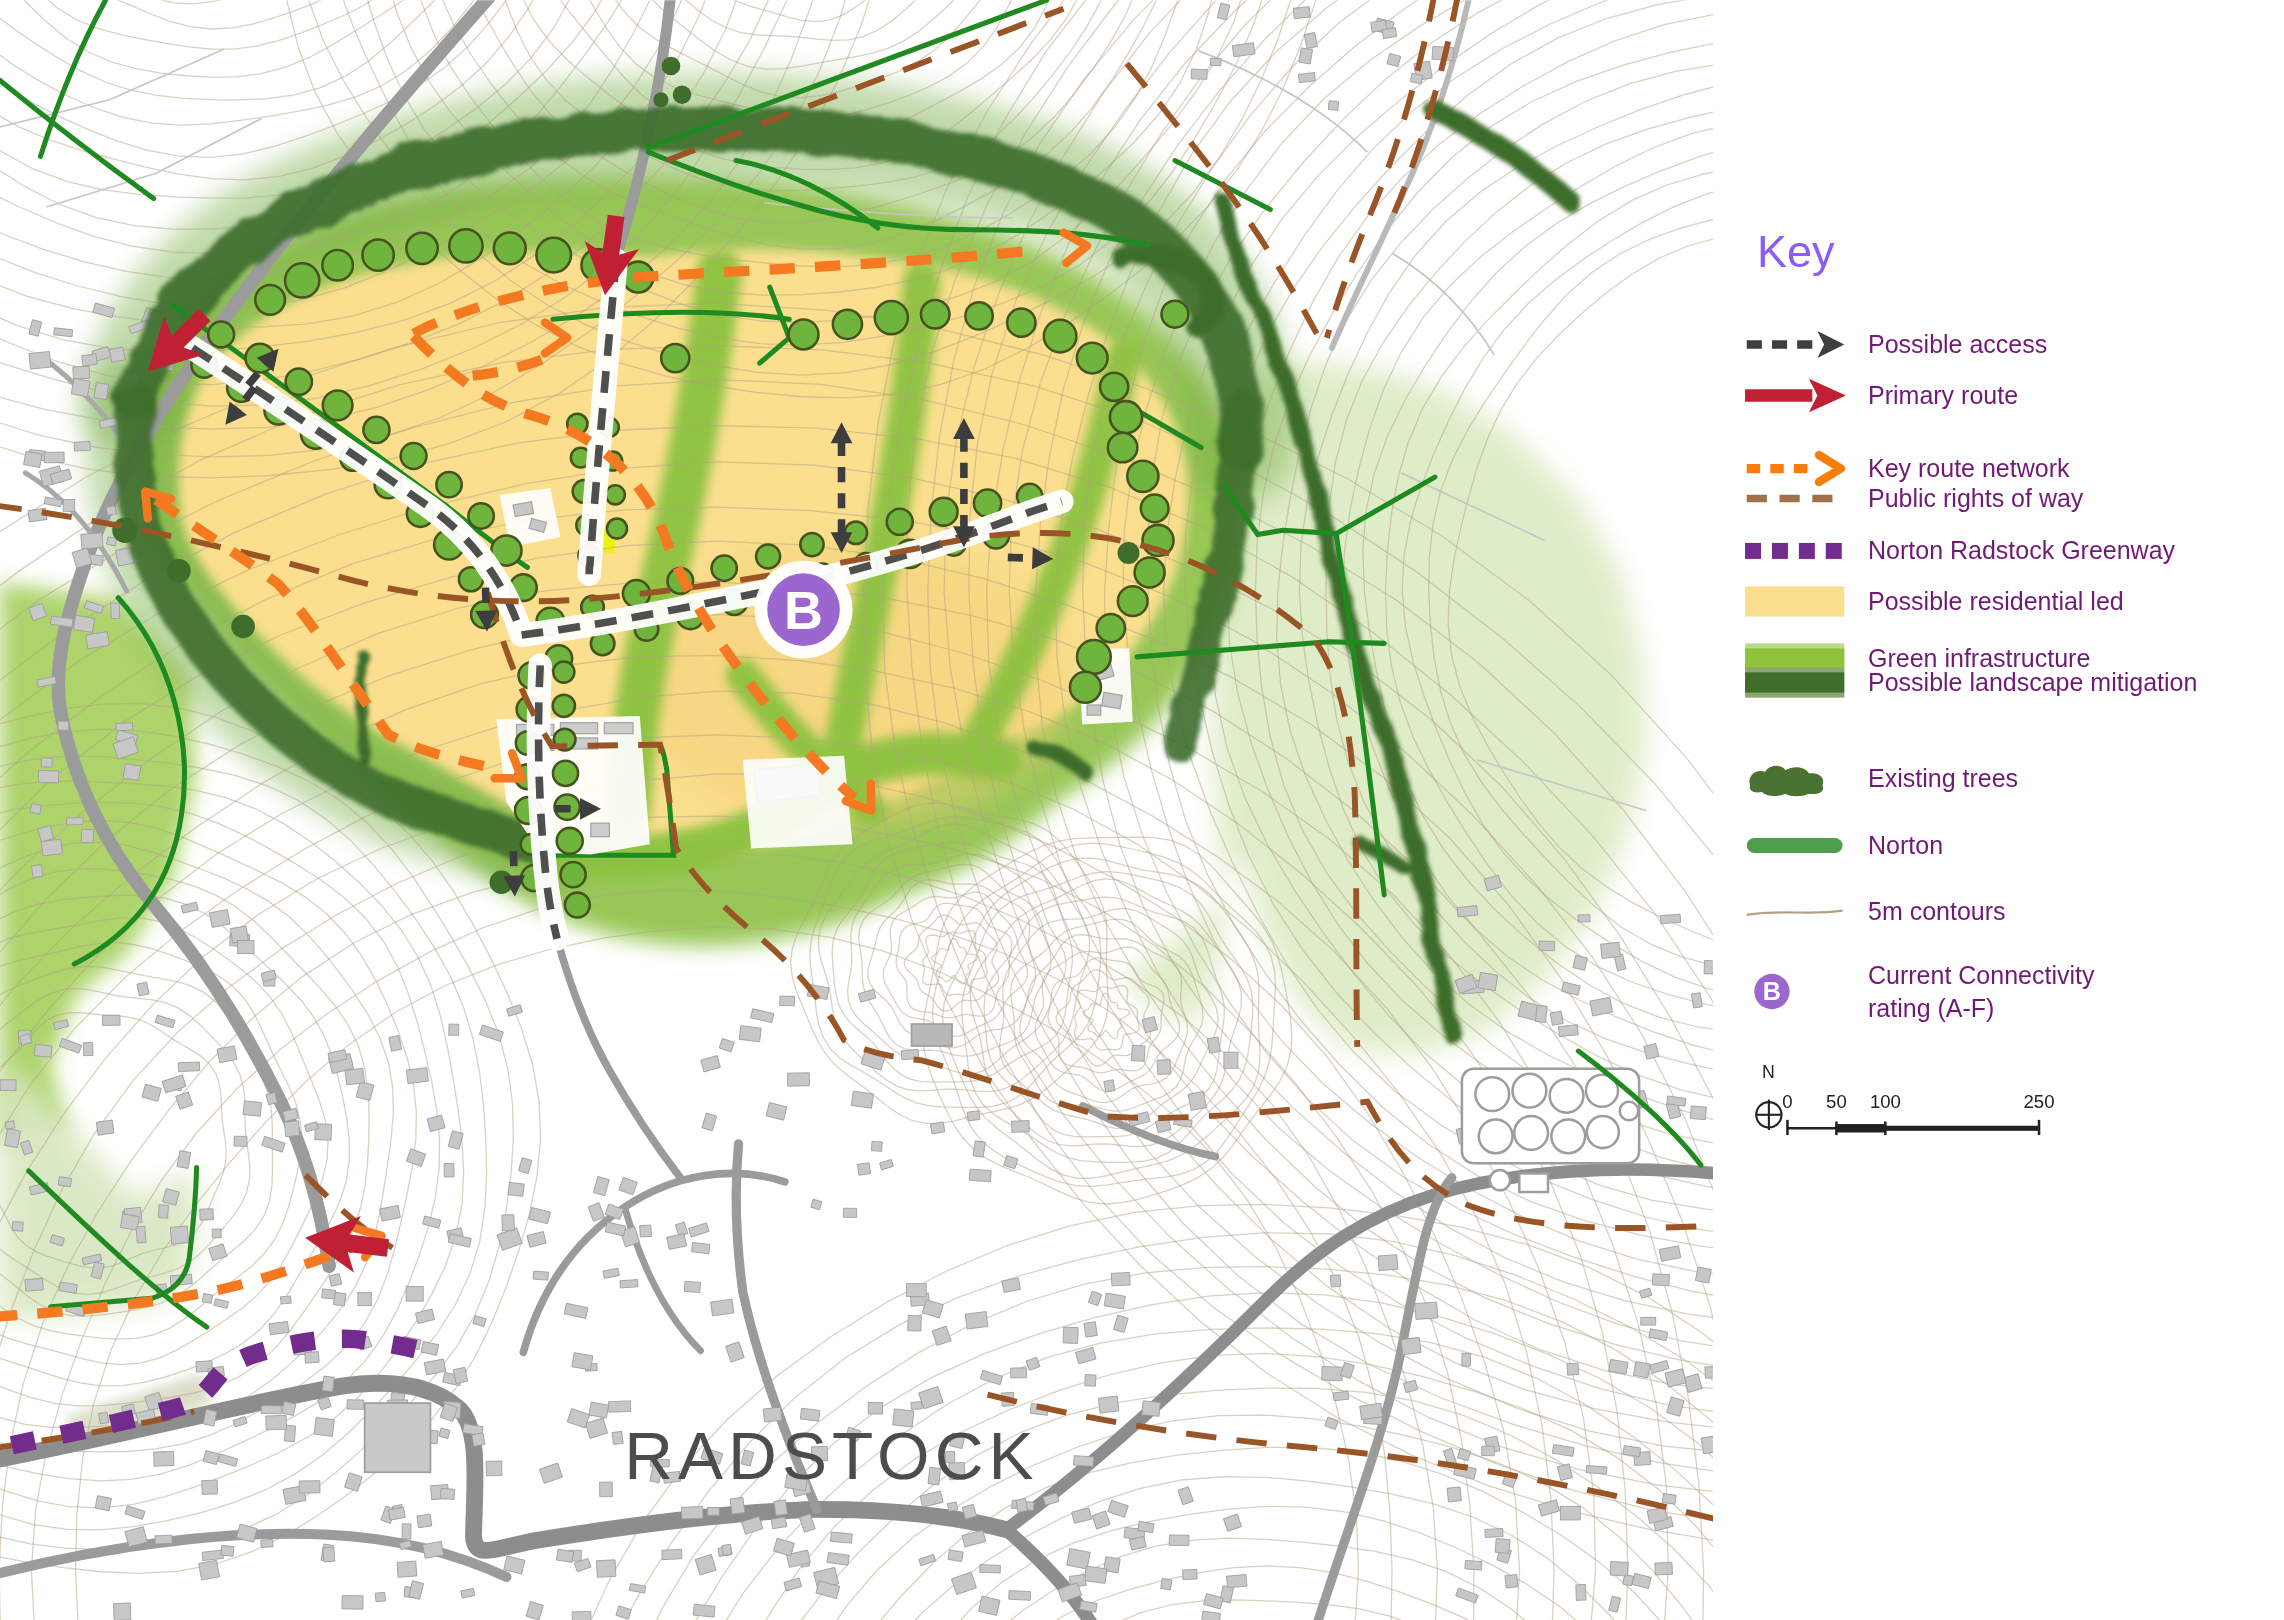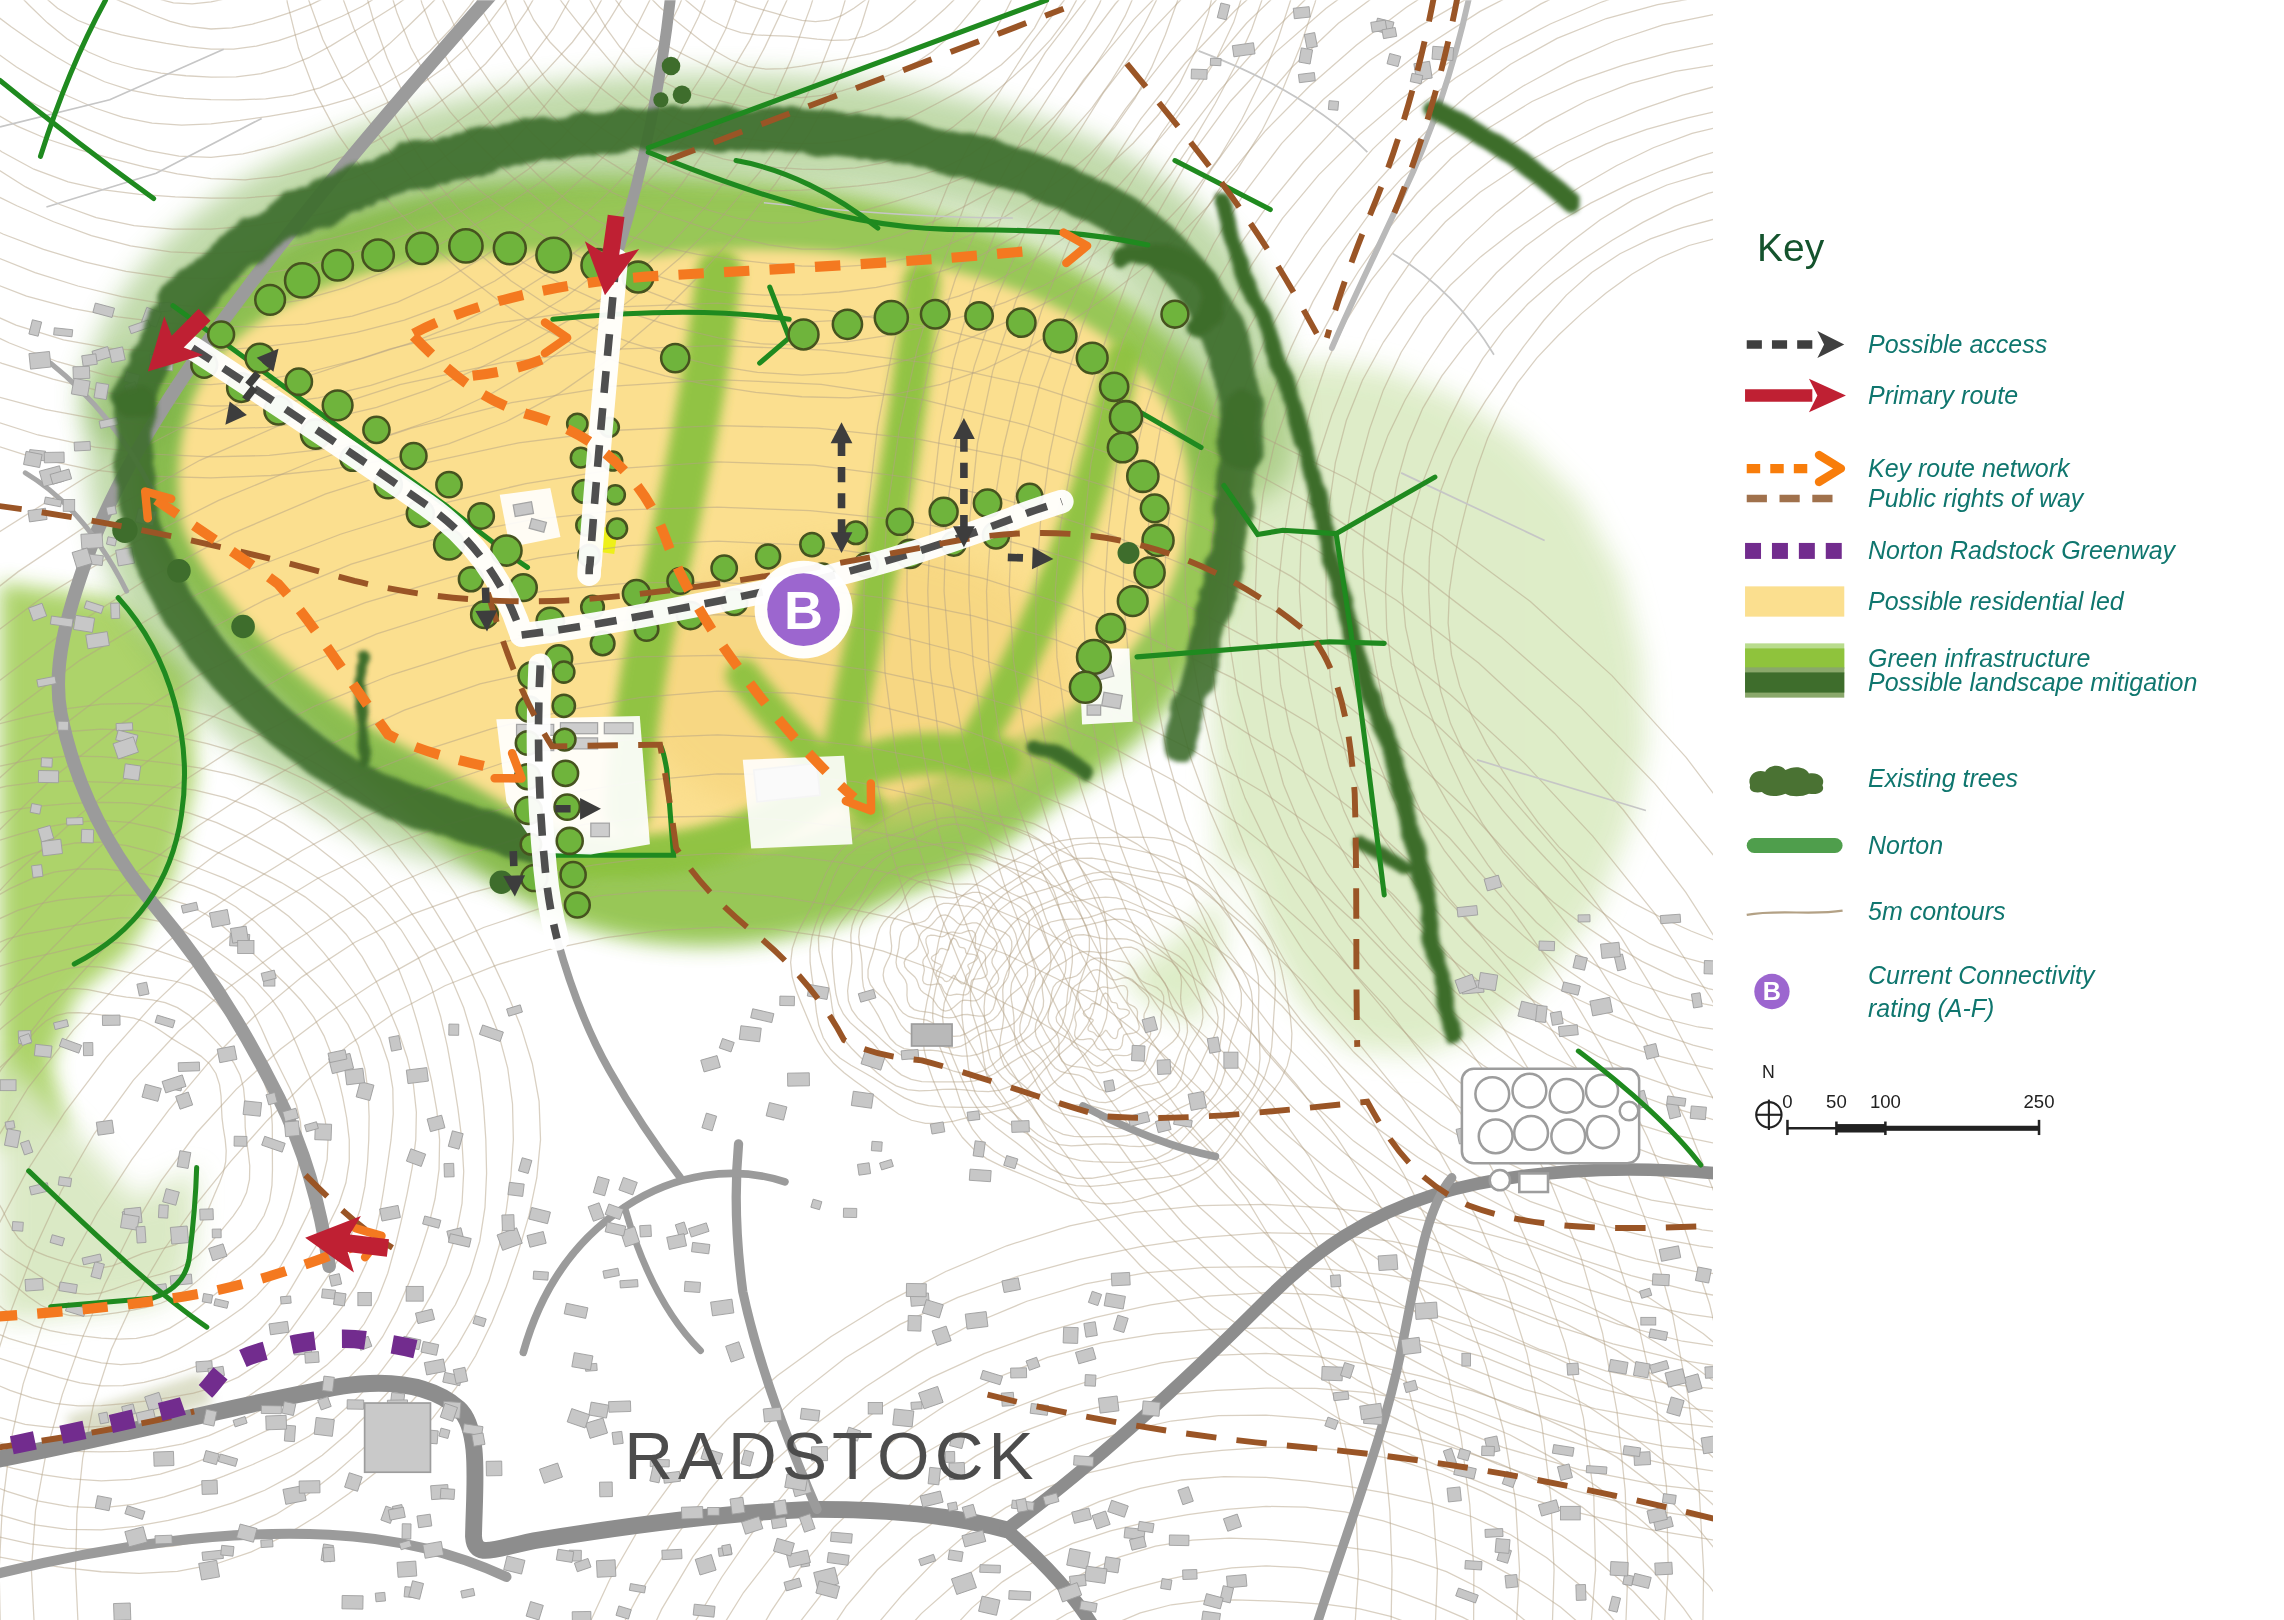--- a/index.html
+++ b/index.html
@@ -1,23 +1,23 @@
 <!DOCTYPE html>
 <html style="font-size:13.5px"><head>
 <meta charset="utf-8">
 <style>
   html,body{margin:0;padding:0;background:#fff;}
   body{width:2284px;height:1621px;overflow:hidden;font-family:"Liberation Sans",sans-serif;position:relative;}
   .stage{position:absolute;inset:0;background:#fff;}
   #map{position:absolute;left:0;top:0;}
   .legend{position:absolute;left:1713px;top:0;width:571px;height:1621px;background:#fff;}
-  .legend-title{position:absolute;left:44px;top:226px;font-size:39px;color:#14532d;}
+  .legend-title{position:absolute;left:44px;top:226px;font-size:45px;color:#8b5cf6;}
   .lrow{position:absolute;left:30px;display:flex;align-items:center;}
   .sym{width:105px;height:37px;flex:none;}
-  .lab{margin-left:20px;font-size:25px;color:#0f766e;line-height:1.3;width:355px;font-style:italic;}
+  .lab{margin-left:20px;font-size:25px;color:#701a75;line-height:1.3;width:355px;}
   .lab.wrap{width:287px;}
   .scalebar{position:absolute;left:39px;top:1062px;width:363px;height:101px;}
   .north{position:absolute;left:10px;top:0;font-size:17.7px;color:#222;}
   .sb-svg{position:absolute;left:0;top:18.6px;}
   .place{font-size:80px;letter-spacing:6px;fill:#4c4c4c;text-anchor:middle;}
   .bletter{font-size:64px;font-weight:bold;fill:#fff;text-anchor:middle;}
   .sb-num{font-size:22px;fill:#222;text-anchor:middle;}
 </style>
 </head>
 <body>

